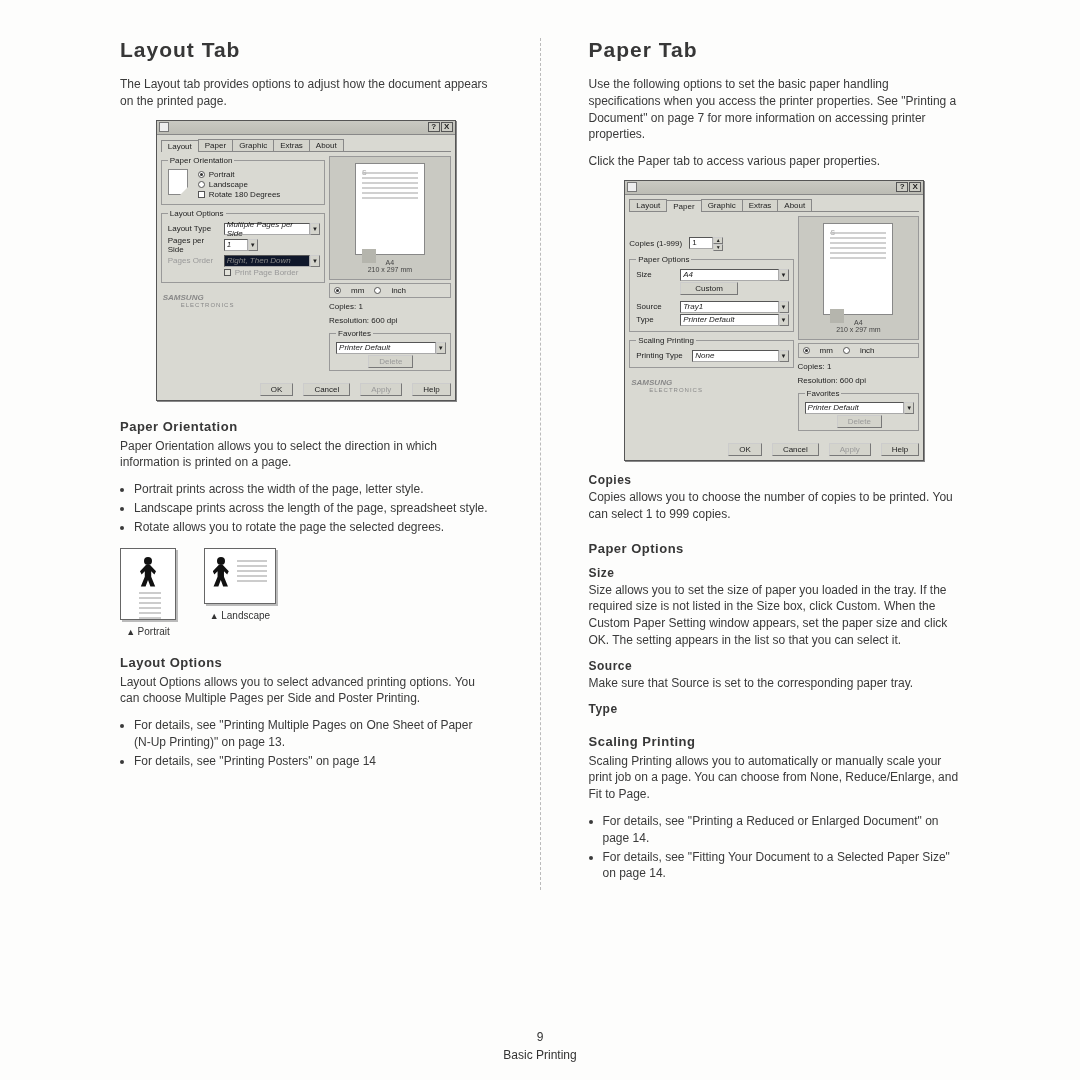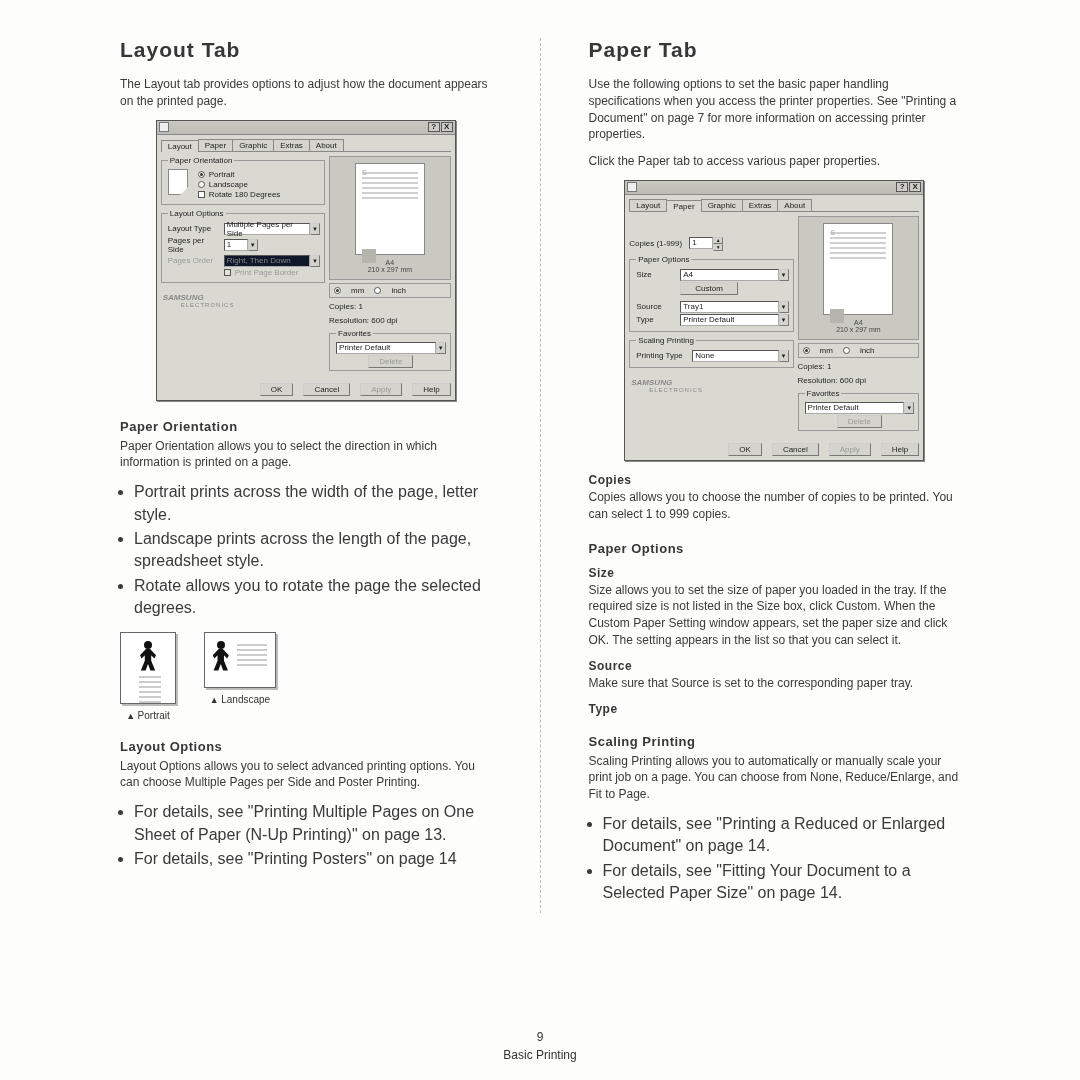--- a/index.html
+++ b/index.html
@@ -47,21 +47,21 @@
   }
   h4.minihead {
     font-size: 12px;
     letter-spacing: 0.5px;
     color: #373737;
     margin-top: 10px;
     margin-bottom: 2px;
     font-weight: bold;
   }
   ul.bullets {
-    font-size: 16px;
+    font-size: 12px;
     line-height: 1.4;
     color: #3a3a3a;
     padding-left: 14px;
     margin-bottom: 8px;
   }
   ul.bullets li { margin-bottom: 2px; }
 
   
   .dialog {
     width: 300px;
@@ -139,21 +139,21 @@
   }
   .input {
     border: 1px inset #aaa;
     background: #fff;
     font-size: 8px;
     padding: 0 2px;
     height: 12px;
     display: flex; align-items: center;
   }
   .input.dis { background:#0f172a; color:#888; }
-  .dd { display:flex; }
+  .dd { display:flex;font-style:italic; }
   .dd .arrow {
     width:10px; border:1px outset #ccc; background:#d4d4cc;
     display:flex; align-items:center; justify-content:center;
     font-size:6px;
   }
   .preview {
     border: 1px solid #999;
     background: #c9c9c2;
     padding: 6px;
     text-align: center;

